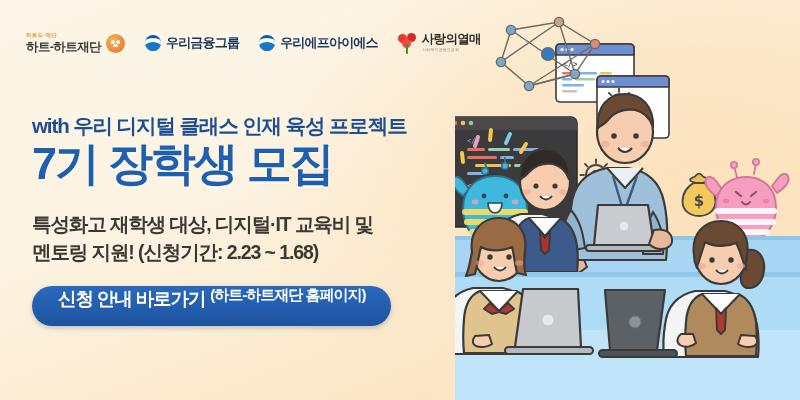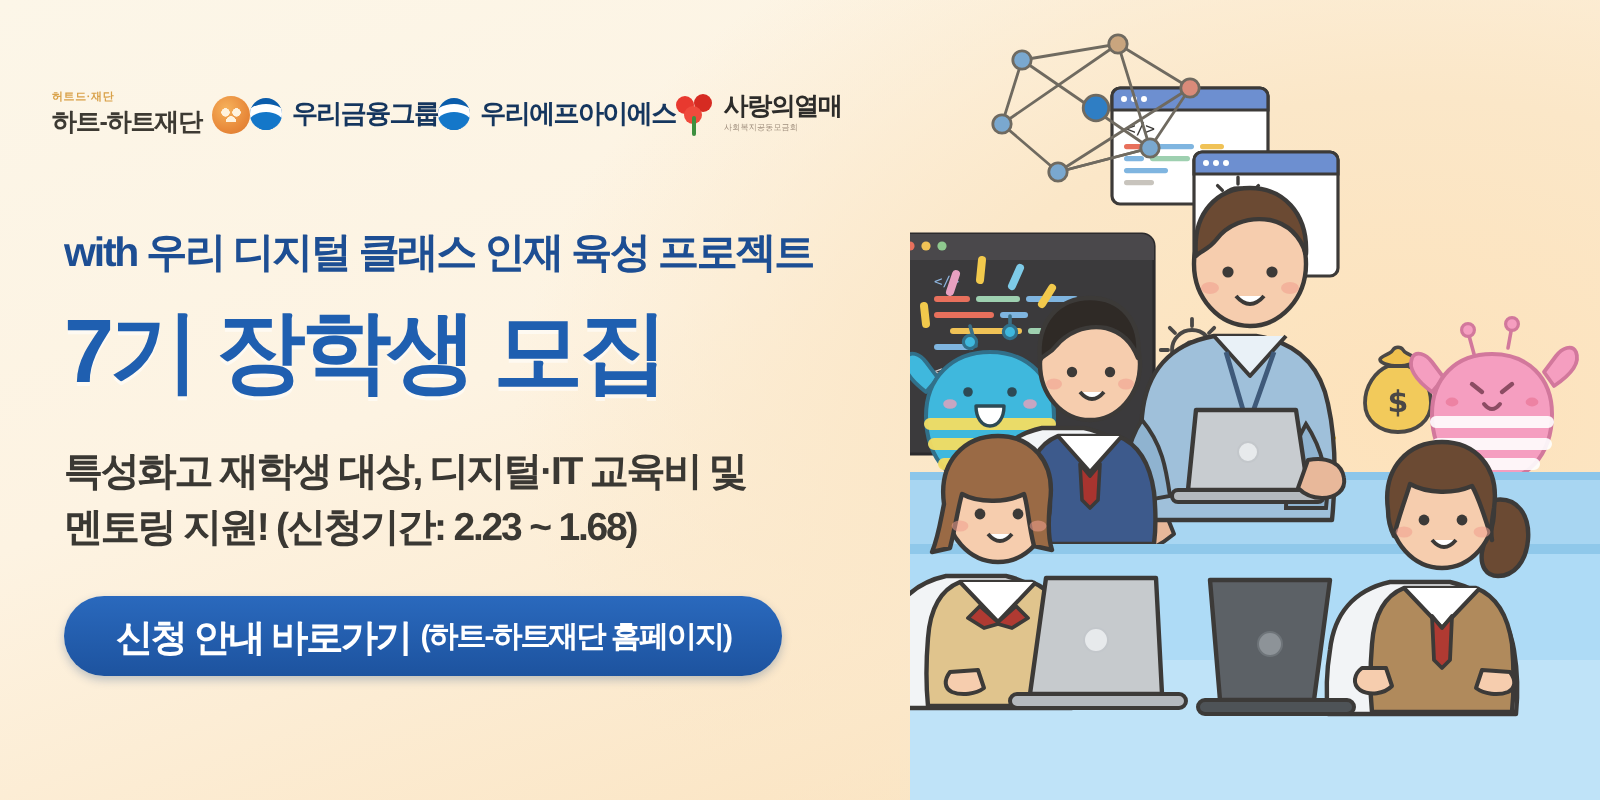--- a/index.html
+++ b/index.html
@@ -11,22 +11,22 @@
   }
   .banner {
     position:relative; width:800px; height:400px; overflow:hidden;
     background:
       radial-gradient(ellipse 620px 420px at 88% 52%, #fde2bb 0%, #fbe7c8 38%, rgba(251,233,203,0) 72%),
       linear-gradient(160deg, #fcf6e8 0%, #fdf3e2 40%, #fbe6c6 78%, #f9dcb4 100%);
   }
 
   
   .logo-bar {
-    position:absolute; left:26px; top:40px;
-    display:flex; align-items:flex-start; 
+    position:absolute; left:26px; top:26px;
+    display:flex; align-items:flex-start; gap:20px;
     height:34px;
   }
   .logo { display:flex; align-items:center; gap:5px; height:34px; }
 
   .hh-text { display:flex; flex-direction:column; align-items:flex-start; line-height:1; }
   .hh-sup { font-size:5.5px; color:#d9a24a; letter-spacing:.3px; font-weight:700; margin-bottom:2px; }
   .hh-main { font-size:12.5px; font-weight:800; color:#3d3a33; letter-spacing:-.6px; }
   .hh-mark {
     width:19px; height:19px; border-radius:50%;
     background:radial-gradient(circle at 38% 34%, #f6b25c 0%, #e8893a 62%, #d9772c 100%);
@@ -69,34 +69,33 @@
   .love-main { font-size:12.5px; font-weight:800; color:#2d2c2a; letter-spacing:-.7px; }
   .love-sub { font-size:4.2px; color:#a08f7e; letter-spacing:.1px; margin-top:2.5px; transform:scaleX(.96); transform-origin:left; }
 
   
   .copy { position:absolute; left:32px; top:112px; width:450px; z-index:6; }
   .eyebrow {
     font-size:20.5px; font-weight:800; color:#1d4e93;
     letter-spacing:-1.1px; white-space:nowrap;
   }
   .headline {
-    margin-top:12px;
     font-size:45px; font-weight:900; color:#1f5fb0;
     letter-spacing:-2.2px; line-height:1.06; white-space:nowrap;
     text-shadow:0 2px 0 rgba(255,255,255,.55);
   }
   .body-copy {
     margin-top:22px;
     font-size:19.5px; font-weight:700; color:#3a3833;
     letter-spacing:-1.1px; line-height:1.45;
   }
   .body-copy div { white-space:nowrap; }
 
   .cta {
-    margin-top:20px; display:inline-flex; align-items:center; justify-content:center;
+    margin-top:20px; display:inline-flex; justify-content:center;
     height:40px; padding:0 26px; border-radius:22px;
     background:linear-gradient(180deg,#2a69bd 0%,#1d539f 100%);
     box-shadow:0 2px 5px rgba(28,72,130,.28);
     cursor:pointer; white-space:nowrap;
   }
   .cta-strong { font-size:18.5px; font-weight:800; color:#ffffff; letter-spacing:-1.1px; }
   .cta-sub { font-size:15px; font-weight:600; color:#ffffff; letter-spacing:-1px; margin-left:5px; }
 
   
   .art { position:absolute; left:455px; top:0; width:345px; height:400px; }

